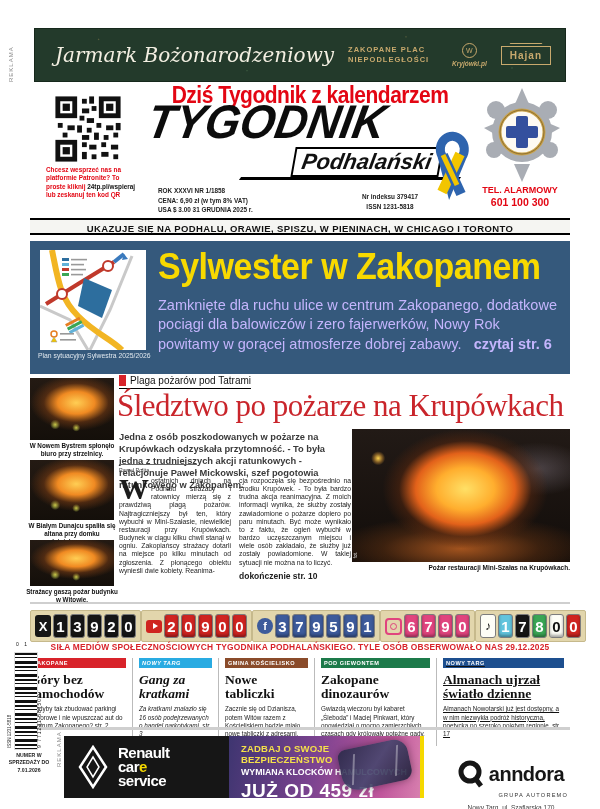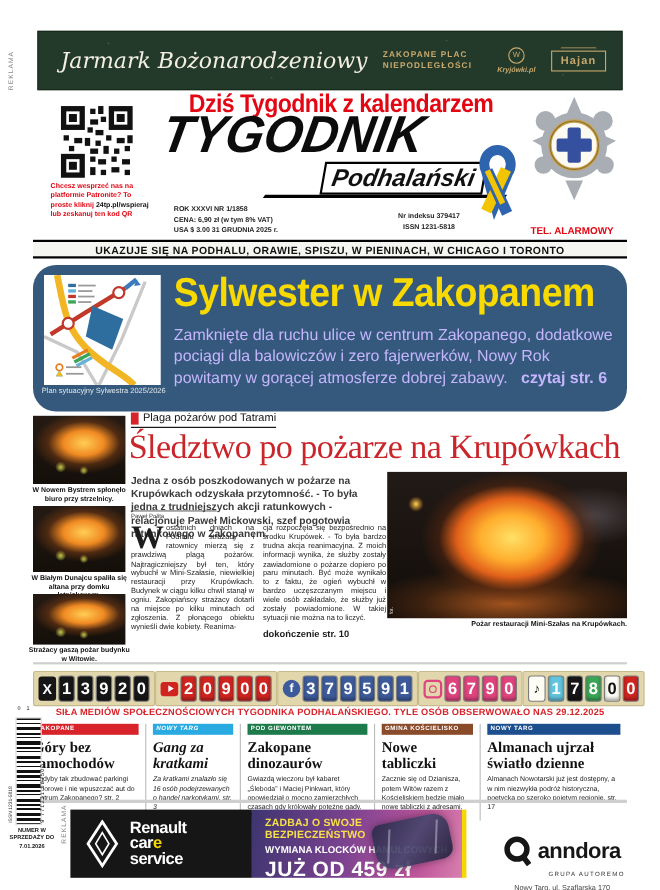--- a/index.html
+++ b/index.html
@@ -27,27 +27,27 @@
   .promo{left:110px;top:83px;width:400px;text-align:center;color:#e30613;font-size:21px;font-weight:900;letter-spacing:-0.5px;transform:scaleY(1.1);}
   .qr-wrap{left:53px;top:94px;width:70px;height:70px;background:#fff;}
   .qr-caption{left:46px;top:166px;width:92px;font-size:6.4px;font-weight:bold;color:#e30613;line-height:1.3;}
   .qr-caption .lnk{color:#111;}
   .logo-main{left:148px;top:96px;font-size:45px;font-weight:900;font-style:italic;letter-spacing:0px;color:#0c0c0c;transform:skewX(-10deg) scaleY(1.05);white-space:nowrap;}
   .logo-sub{left:293px;top:147px;background:#fff;border:2px solid #000;padding:0 7px;font-size:22px;font-weight:bold;font-style:italic;transform:skewX(-10deg);white-space:nowrap;}
   .logo-swoosh{left:240px;top:177px;width:220px;height:3px;background:#000;transform:skewX(-35deg);}
   .issue-info{left:158px;top:186px;font-size:6.4px;font-weight:bold;color:#222;line-height:1.5;}
   .index-info{left:340px;top:192px;width:100px;text-align:center;font-size:6.4px;font-weight:bold;color:#222;line-height:1.5;}
   .alarm{left:474px;top:185px;width:92px;text-align:center;color:#e30613;font-weight:900;line-height:1.2;}
-  .alarm .l1{font-size:9px;margin-top:20px;}
+  .alarm .l1{font-size:9px;}
   .alarm .l2{font-size:10.5px;}
 
   .coverage{left:30px;top:218px;width:540px;height:17px;border-top:2px solid #000;border-bottom:2px solid #000;background:#f5f5f2;text-align:center;font-size:9.5px;font-weight:bold;letter-spacing:.4px;line-height:17px;box-sizing:border-box;}
 
   
-  .hero{left:30px;top:241px;width:540px;height:133px;background:#35597c;border-radius:21px;}
+  .hero{left:30px;top:241px;width:540px;height:133px;background:#35597c;}
   .map-card{position:absolute;left:10px;top:9px;width:106px;height:100px;background:#fff;}
   .map-caption{position:absolute;left:8px;top:111px;width:120px;color:#dfe7ee;font-size:6.8px;}
   .hero-title{position:absolute;left:128px;top:6px;font-size:34px;font-weight:900;color:#f8d900;letter-spacing:-0.5px;transform:scaleY(1.08);white-space:nowrap;}
   .hero-lead{position:absolute;left:128px;top:55px;width:402px;color:#c4b5fd;font-size:14.5px;line-height:1.33;}
   .hero-lead .cta{font-weight:bold;}
 
   
   .side-photo{left:30px;width:84px;background:
     radial-gradient(ellipse 55% 45% at 55% 40%, #ffce54 0%, #f08a22 40%, rgba(120,60,20,.55) 70%, transparent 100%),
     radial-gradient(circle 5px at 30% 75%, #d7e455 0%, transparent 100%),
@@ -92,21 +92,21 @@
   .fb-icon{width:16px;height:16px;border-radius:50%;background:#3d5b9b;color:#fff;font-weight:bold;font-size:11px;display:flex;align-items:center;justify-content:center;}
   .ig-icon{width:13px;height:13px;border:2px solid #e0447e;border-radius:4px;position:relative;}
   .ig-icon::after{content:"";position:absolute;left:3px;top:3px;width:5px;height:5px;border:1.5px solid #e0447e;border-radius:50%;}
   .tt-icon{background:#fdfdf6;border-radius:3px;border:1px solid #7c7c7c;width:14px;height:22px;color:#111;font-size:12px;font-weight:bold;display:flex;align-items:center;justify-content:center;}
   .social-cap{left:30px;top:642px;width:540px;text-align:center;color:#d8232a;font-size:8.4px;font-weight:900;letter-spacing:.2px;}
 
   
   .teasers{left:30px;top:658px;width:540px;display:flex;}
   .tcol{box-sizing:border-box;padding-right:6px;}
   .tcol+.tcol{border-left:1px solid #bbb;padding-left:6px;}
-  .tc0{width:102px;}.tc1{width:86px;font-style:italic;}.tc2{width:96px;}.tc3{width:122px;}.tc4{width:134px;}
+  .tc0{width:102px;}.tc1{width:86px;font-style:italic;}.tc2{width:96px;}.tc3{width:122px;}.tc4{width:134px;text-decoration:underline;}
   .ttag{height:10px;color:#fff;font-size:5.6px;font-weight:900;letter-spacing:.5px;line-height:10px;padding-left:3px;}
   .tag-c0{background:#d8232a;}.tag-c1{background:#29abe2;}.tag-c2{background:#8a4b2a;}.tag-c3{background:#1d7a4a;}.tag-c4{background:#1d4f8f;}
   .ttitle{font-family:"Liberation Serif",serif;font-size:13.5px;font-weight:bold;line-height:1.05;margin:5px 0 4px 0;}
   .ttext{font-size:6.3px;line-height:1.3;color:#222;}
 
   
   .barcode{left:14px;top:652px;width:22px;height:96px;background:repeating-linear-gradient(#111 0 2px,#fff 2px 4px,#111 4px 5px,#fff 5px 8px,#111 8px 11px,#fff 11px 13px);border:1px solid #ddd;}
   .barcode-num{left:36px;top:652px;height:96px;writing-mode:vertical-rl;transform:rotate(180deg);font-size:5px;color:#111;letter-spacing:1px;}
   .barcode-issn{left:7px;top:652px;height:96px;writing-mode:vertical-rl;transform:rotate(180deg);font-size:4.5px;color:#333;}
   .barcode-top{left:16px;top:641px;font-size:5px;color:#111;letter-spacing:2px;}
@@ -364,29 +364,29 @@
   <div class="tcol tc0">
     <div class="ttag tag-c0">ZAKOPANE</div>
     <div class="ttitle">Góry bez samochodów</div>
     <div class="ttext">A gdyby tak zbudować parkingi zaporowe i nie wpuszczać aut do centrum Zakopanego?  str. 2</div>
   </div>
   <div class="tcol tc1">
     <div class="ttag tag-c1">NOWY TARG</div>
     <div class="ttitle">Gang za kratkami</div>
     <div class="ttext">Za kratkami znalazło się 16 osób podejrzewanych o handel narkotykami.  str. 3</div>
   </div>
+  <div class="tcol tc2">
+    <div class="ttag tag-c2">GMINA KOŚCIELISKO</div>
+    <div class="ttitle">Nowe tabliczki</div>
+    <div class="ttext">Zacznie się od Dzianisza, potem Witów razem z Kościeliskiem będzie miało nowe tabliczki z adresami.  str. 5</div>
+  </div>
   <div class="tcol tc3">
     <div class="ttag tag-c3">POD GIEWONTEM</div>
     <div class="ttitle">Zakopane dinozaurów</div>
     <div class="ttext">Gwiazdą wieczoru był kabaret „Śleboda” i Maciej Pinkwart, który opowiedział o mocno zamierzchłych czasach gdy królowały potężne gady.  str. 12</div>
-  </div>
-  <div class="tcol tc2">
-    <div class="ttag tag-c2">GMINA KOŚCIELISKO</div>
-    <div class="ttitle">Nowe tabliczki</div>
-    <div class="ttext">Zacznie się od Dzianisza, potem Witów razem z Kościeliskiem będzie miało nowe tabliczki z adresami.  str. 5</div>
   </div>
   <div class="tcol tc4">
     <div class="ttag tag-c4">NOWY TARG</div>
     <div class="ttitle">Almanach ujrzał światło dzienne</div>
     <div class="ttext">Almanach Nowotarski już jest dostępny, a w nim niezwykła podróż historyczna, poetycka po szeroko pojętym regionie.  str. 17</div>
   </div>
 </div>
 <div class="abs divider" style="left:30px;top:727px;width:540px;height:3px;"></div>
 
 <div class="abs barcode-top">0 1</div>

